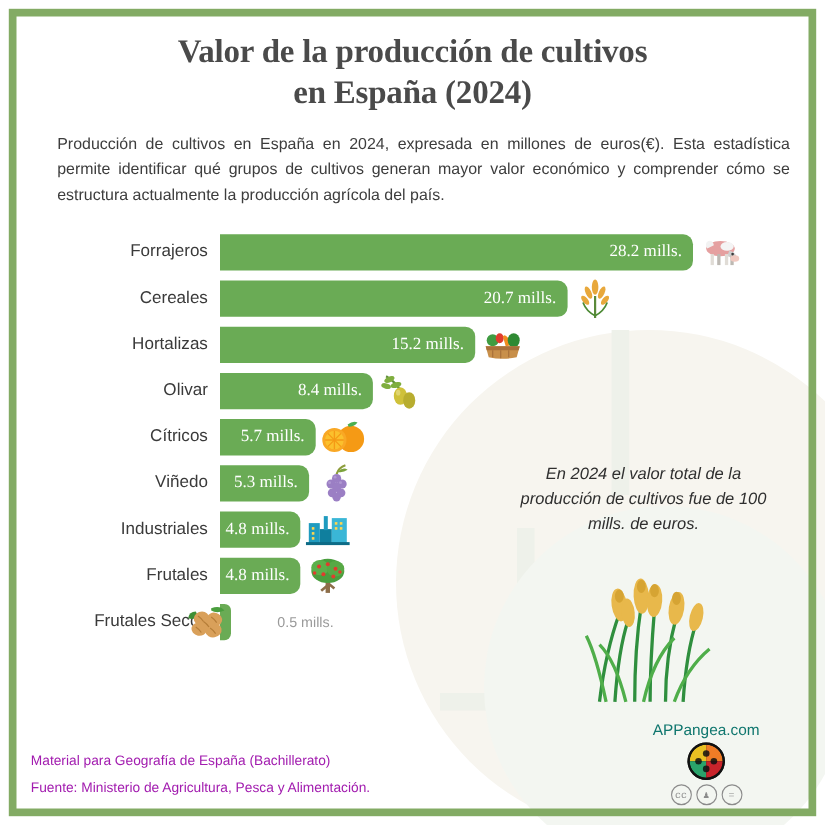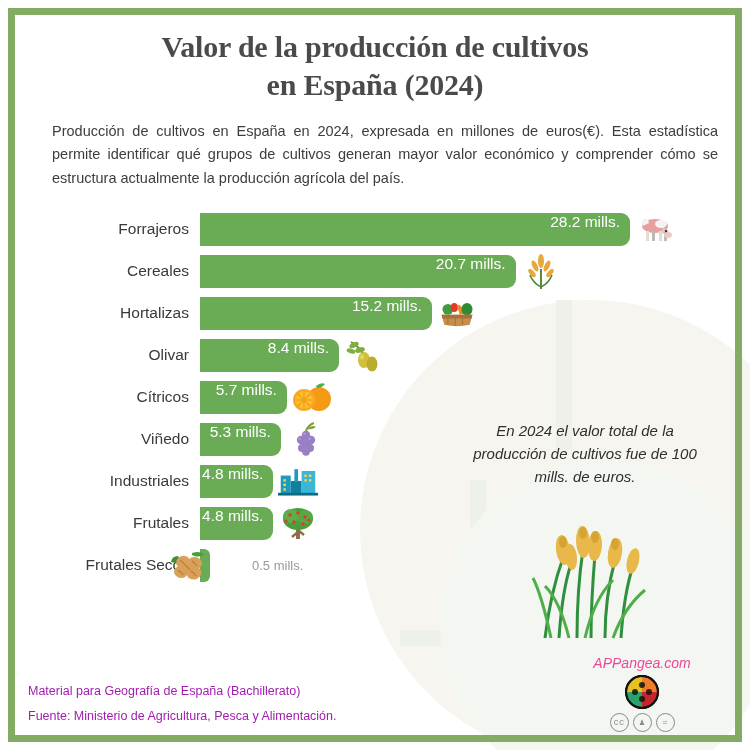--- a/index.html
+++ b/index.html
@@ -120,25 +120,26 @@
     flex:1;
     height:33px;
     display:flex;
     align-items:center;
   }
   .bar{
     height:33px;
     background:#6aab55;
     border-radius:0 9px 9px 0;
     display:flex;
-    align-items:flex-start;
+    align-items:center;
     justify-content:flex-end;
     box-sizing:border-box;
     padding-right:10px;
     flex:0 0 auto;
+    font-family:Liberation Serif, serif;
   }
   .bar-val{
     font-size:15.5px;
     color:#ffffff;
     white-space:nowrap;
   }
   .bar.tiny{
     justify-content:flex-start;
     padding-right:0;
     border-radius:0 6px 6px 0;
@@ -192,23 +193,22 @@
   }
   .brand{
     position:absolute;
     right:28px;bottom:18px;
     width:160px;
     text-align:center;
     z-index:15;
   }
   .brand-name{
     font-size:14px;
-    color:#ec4899;
+    color:#0f766e;
     margin-bottom:3px;
-    font-style:italic;
   }
   .brand-logo{margin:0 auto;display:block;}
   .cc-row{
     margin-top:3px;
     display:flex;
     justify-content:center;
     gap:4px;
   }
   .cc-badge{
     width:19px;height:19px;

